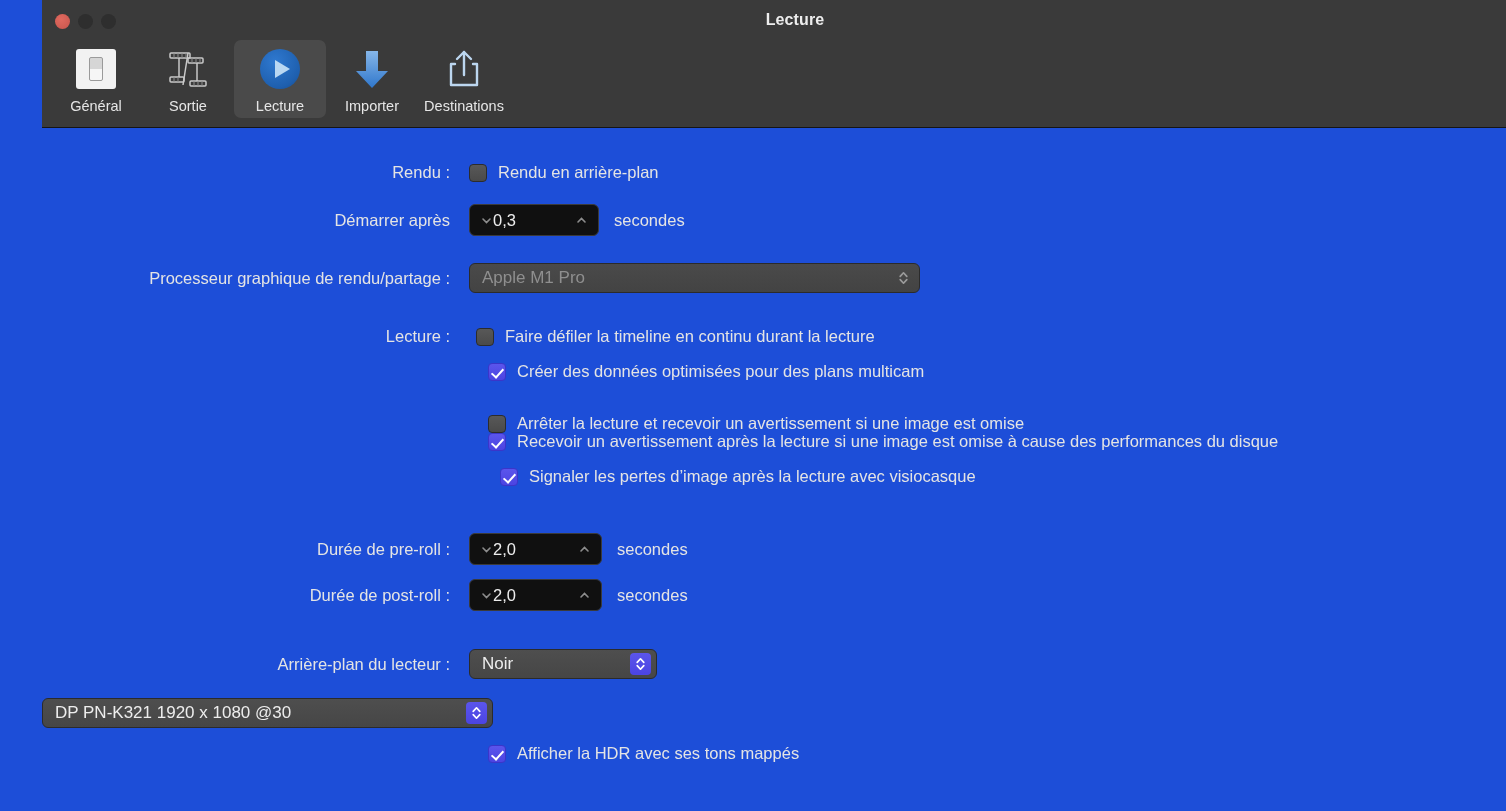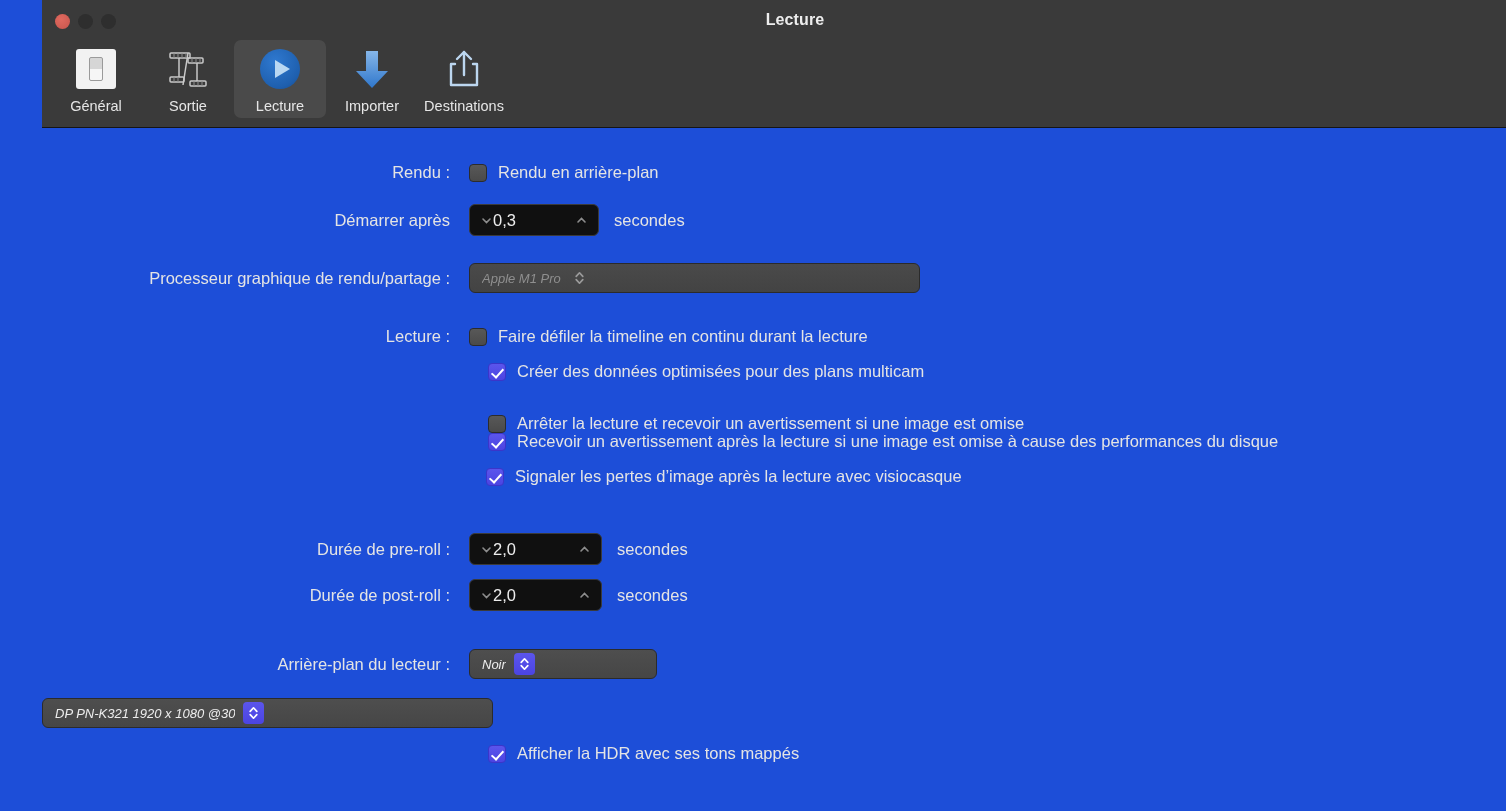--- a/index.html
+++ b/index.html
@@ -193,27 +193,27 @@
     width: 13px; height: 13px;
     flex: 0 0 auto;
     display: block;
   }
   .chev path { stroke: #8d8d8d; stroke-width: 1.6; fill: none; stroke-linecap: round; }
 
   
   .popup {
     display: flex;
     align-items: center;
+    justify-content: space-between;
     height: 30px;
     border-radius: 6px;
     box-sizing: border-box;
     padding: 0 5px 0 12px;
-    font-size: 13px;
+    font-size: 17px;
     cursor: default;
-    font-style: italic;
   }
   .popup.enabled {
     background: linear-gradient(#4e4e4e, #464646);
     border: 1px solid #2b2b2b;
     color: #ededed;
   }
   .popup.disabled {
     background: linear-gradient(#4a4a4a, #434343);
     border: 1px solid #2b2b2b;
     color: #8f8f8f;
@@ -359,21 +359,21 @@
         <span class="pv">Apple M1 Pro</span>
         <span class="badge plain">
           <svg class="updown grey" viewBox="0 0 11 16">
             <path d="M2.2 6.4 L5.5 2.8 L8.8 6.4"></path>
             <path d="M2.2 9.6 L5.5 13.2 L8.8 9.6"></path>
           </svg>
         </span>
       </div>
     </div>
 
-    <div class="row" style="top:199px;">
+    <div class="row" style="top:199px;gap:7px;">
       <div class="label">Lecture :</div>
       <div class="cb-wrap">
         <span class="cb off"></span>
         <span class="ctl-text">Faire défiler la timeline en continu durant la lecture</span>
       </div>
     </div>
 
     <div class="row" style="top:234px; left:446px;">
       <div class="cb-wrap">
         <span class="cb on"></span>
@@ -388,21 +388,21 @@
       </div>
     </div>
 
     <div class="row" style="top:304px; left:446px;">
       <div class="cb-wrap">
         <span class="cb on"></span>
         <span class="ctl-text">Recevoir un avertissement après la lecture si une image est omise à cause des performances du disque</span>
       </div>
     </div>
 
-    <div class="row" style="top:339px; left:444px;text-align:center;">
+    <div class="row" style="top:339px; left:458px;text-align:center;">
       <div class="cb-wrap">
         <span class="cb on"></span>
         <span class="ctl-text">Signaler les pertes d’image après la lecture avec visiocasque</span>
       </div>
     </div>
 
     <div class="row" style="top:405px;">
       <div class="label">Durée de pre-roll :</div>
       <div class="stepper" style="width:133px;">
         <svg class="chev" viewBox="0 0 13 13">

